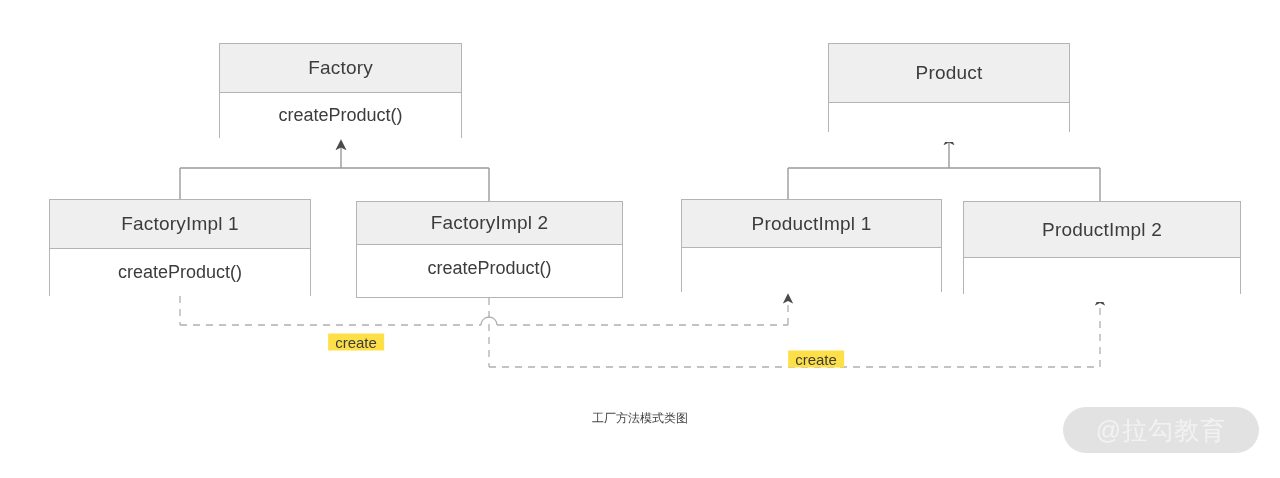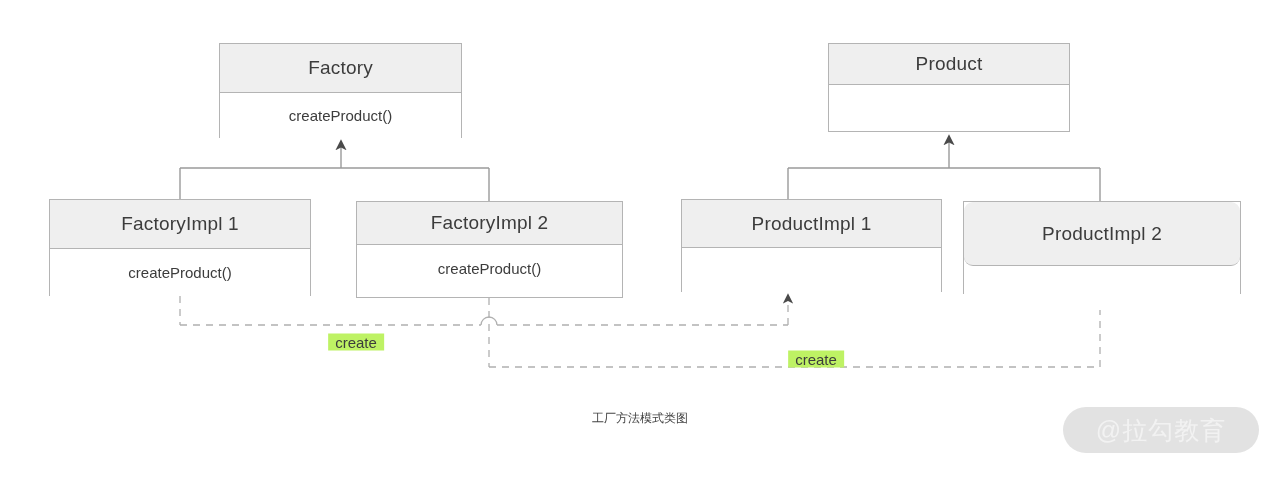--- a/index.html
+++ b/index.html
@@ -46,31 +46,31 @@
     letter-spacing: .2px;
     white-space: nowrap;
   }
   .uml-body {
     box-sizing: border-box;
     background: #ffffff;
     display: flex;
     align-items: center;
     justify-content: center;
     color: #3c3c3c;
-    font-size: 15px;
+    font-size: 18px;
     white-space: nowrap;
   }
   .uml-body.empty { }
 
   
   .edge-label {
     position: absolute;
     font-size: 15px;
     color: #3c3c3c;
-    background: #bef264;
+    background: #fde047;
     padding: 0 7px;
     white-space: nowrap;
     transform: translate(-50%, -50%);
   }
 
   
   .caption {
     position: absolute;
     left: 0;
     width: 1280px;
@@ -147,41 +147,41 @@
       <path d="M 1100 367 L 1100 297" stroke="#b0b0b0" stroke-width="1.3" fill="none" stroke-dasharray="7 6" marker-end="url(#arrow-dashed)"></path>
     </g>
   </svg>
 
   <div class="uml-class" style="left:219px; top:43px; width:243px; height:95px;">
     <div class="uml-header" style="height:49px;text-align:right;">Factory</div>
     <div class="uml-body" style="height:45px;">createProduct()</div>
   </div>
 
   <div class="uml-class" style="left:828px; top:43px; width:242px; height:89px;">
-    <div class="uml-header" style="height:41px;">Product</div>
+    <div class="uml-header" style="height:59px;">Product</div>
     <div class="uml-body empty" style="height:39px;"></div>
   </div>
 
   <div class="uml-class" style="left:49px; top:199px; width:262px; height:97px;text-align:center;">
     <div class="uml-header" style="height:49px;">FactoryImpl 1</div>
     <div class="uml-body" style="height:47px;">createProduct()</div>
   </div>
 
   <div class="uml-class" style="left:356px; top:201px; width:267px; height:97px;">
     <div class="uml-header" style="height:43px;">FactoryImpl 2</div>
     <div class="uml-body" style="height:47px;">createProduct()</div>
   </div>
 
   <div class="uml-class" style="left:657px; top:199px; width:261px; height:93px;margin-left:24px;">
     <div class="uml-header" style="height:48px;">ProductImpl 1</div>
     <div class="uml-body empty" style="height:44px;"></div>
   </div>
 
   <div class="uml-class" style="left:963px; top:201px; width:278px; height:93px;">
-    <div class="uml-header" style="height:64px;border-radius:9px;">ProductImpl 2</div>
+    <div class="uml-header" style="height:56px;">ProductImpl 2</div>
     <div class="uml-body empty" style="height:44px;"></div>
   </div>
 
   <div class="edge-label" style="left:356px; top:342px;">create</div>
 
   <div class="edge-label" style="left:816px; top:359px;">create</div>
 
   <div class="caption" style="top:410px;">工厂方法模式类图</div>
 
   <div class="watermark" style="left:1063px; top:407px; width:196px; height:46px;">@拉勾教育</div>

